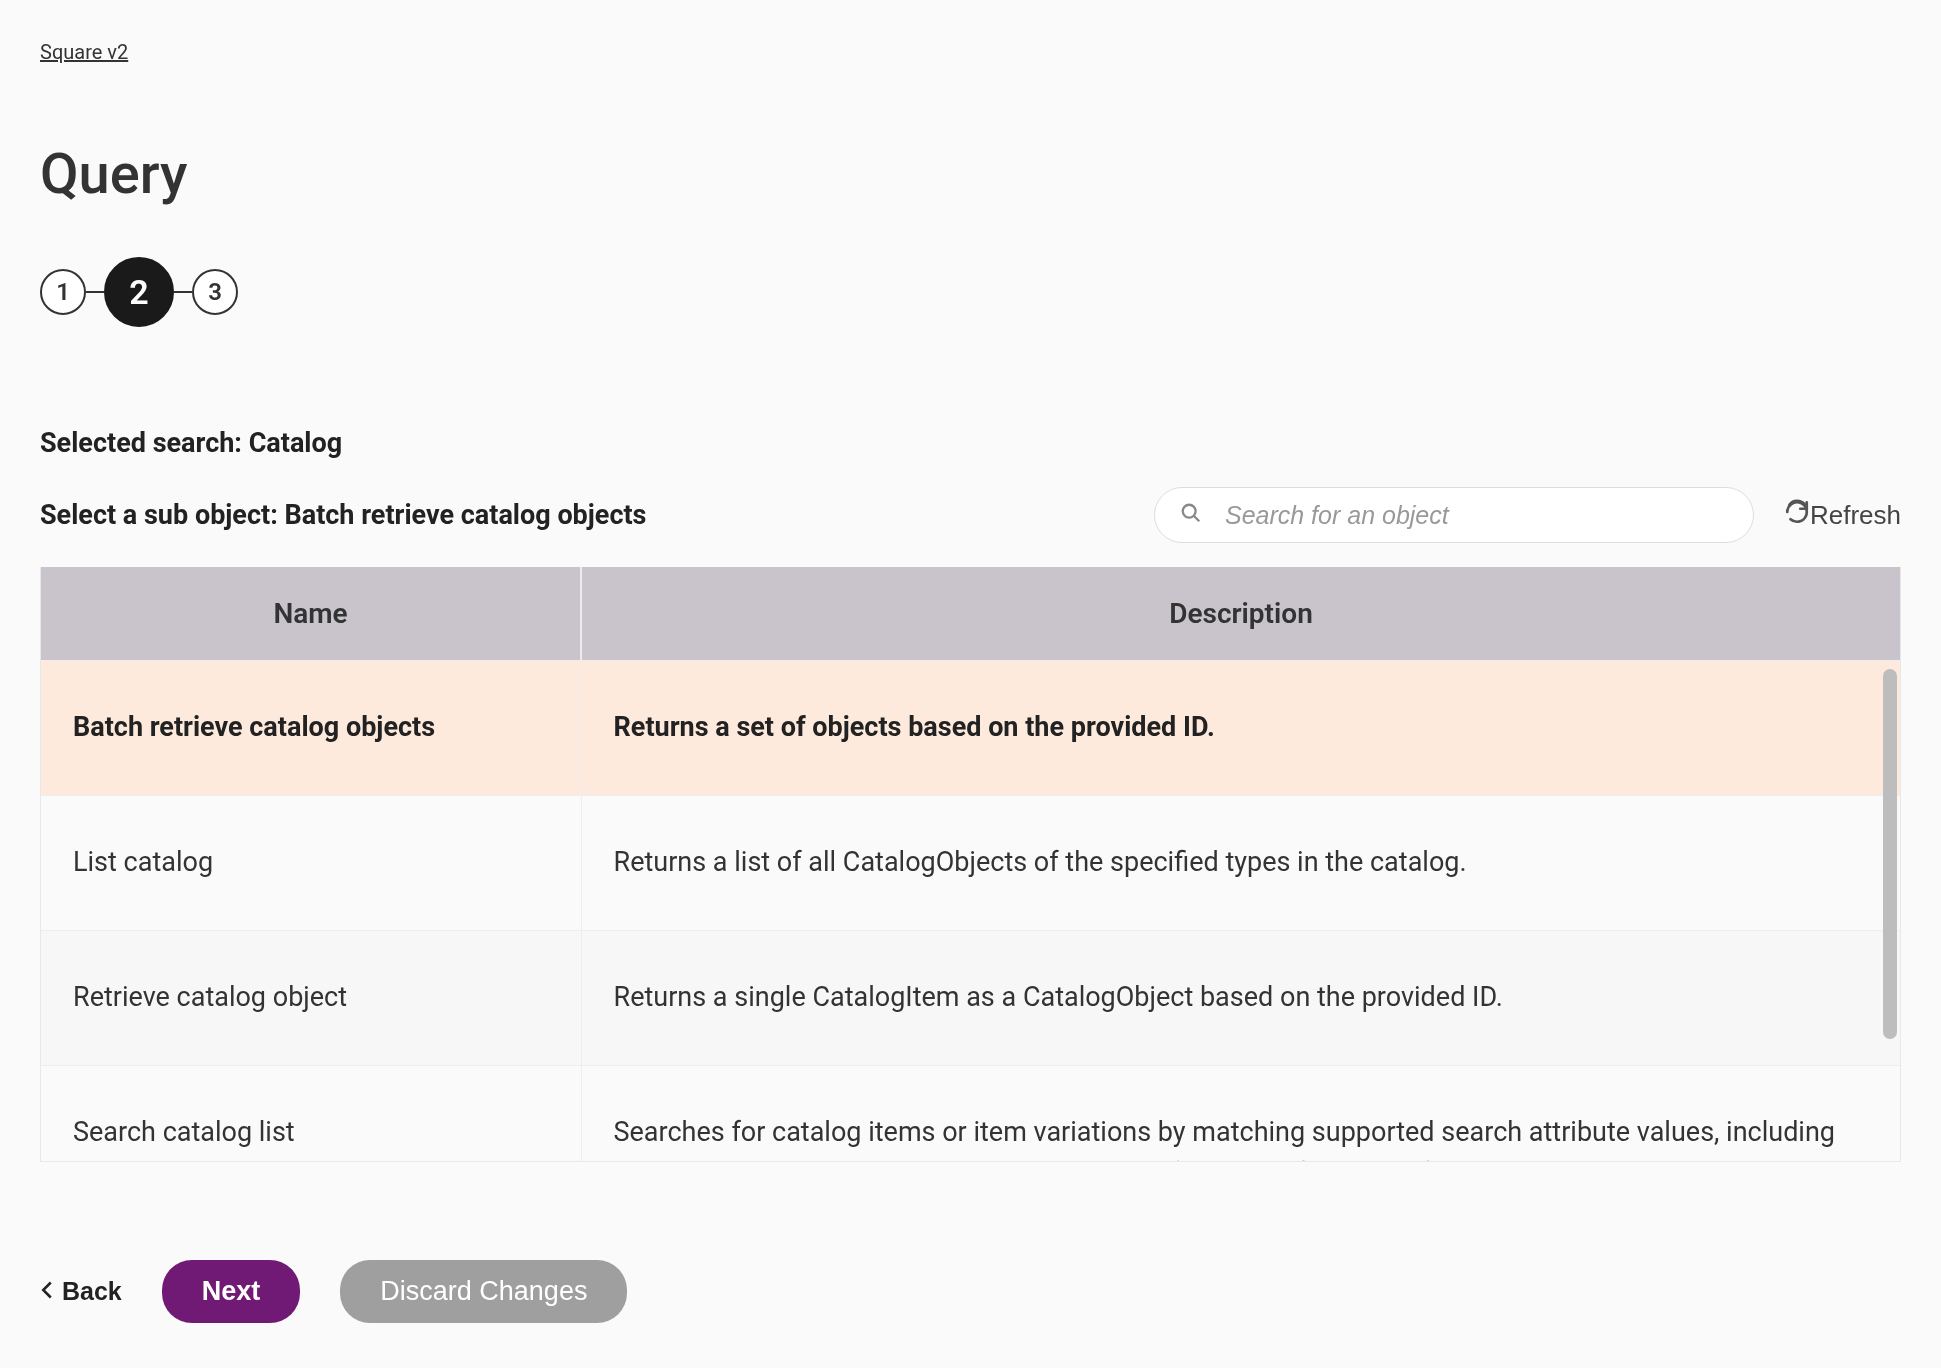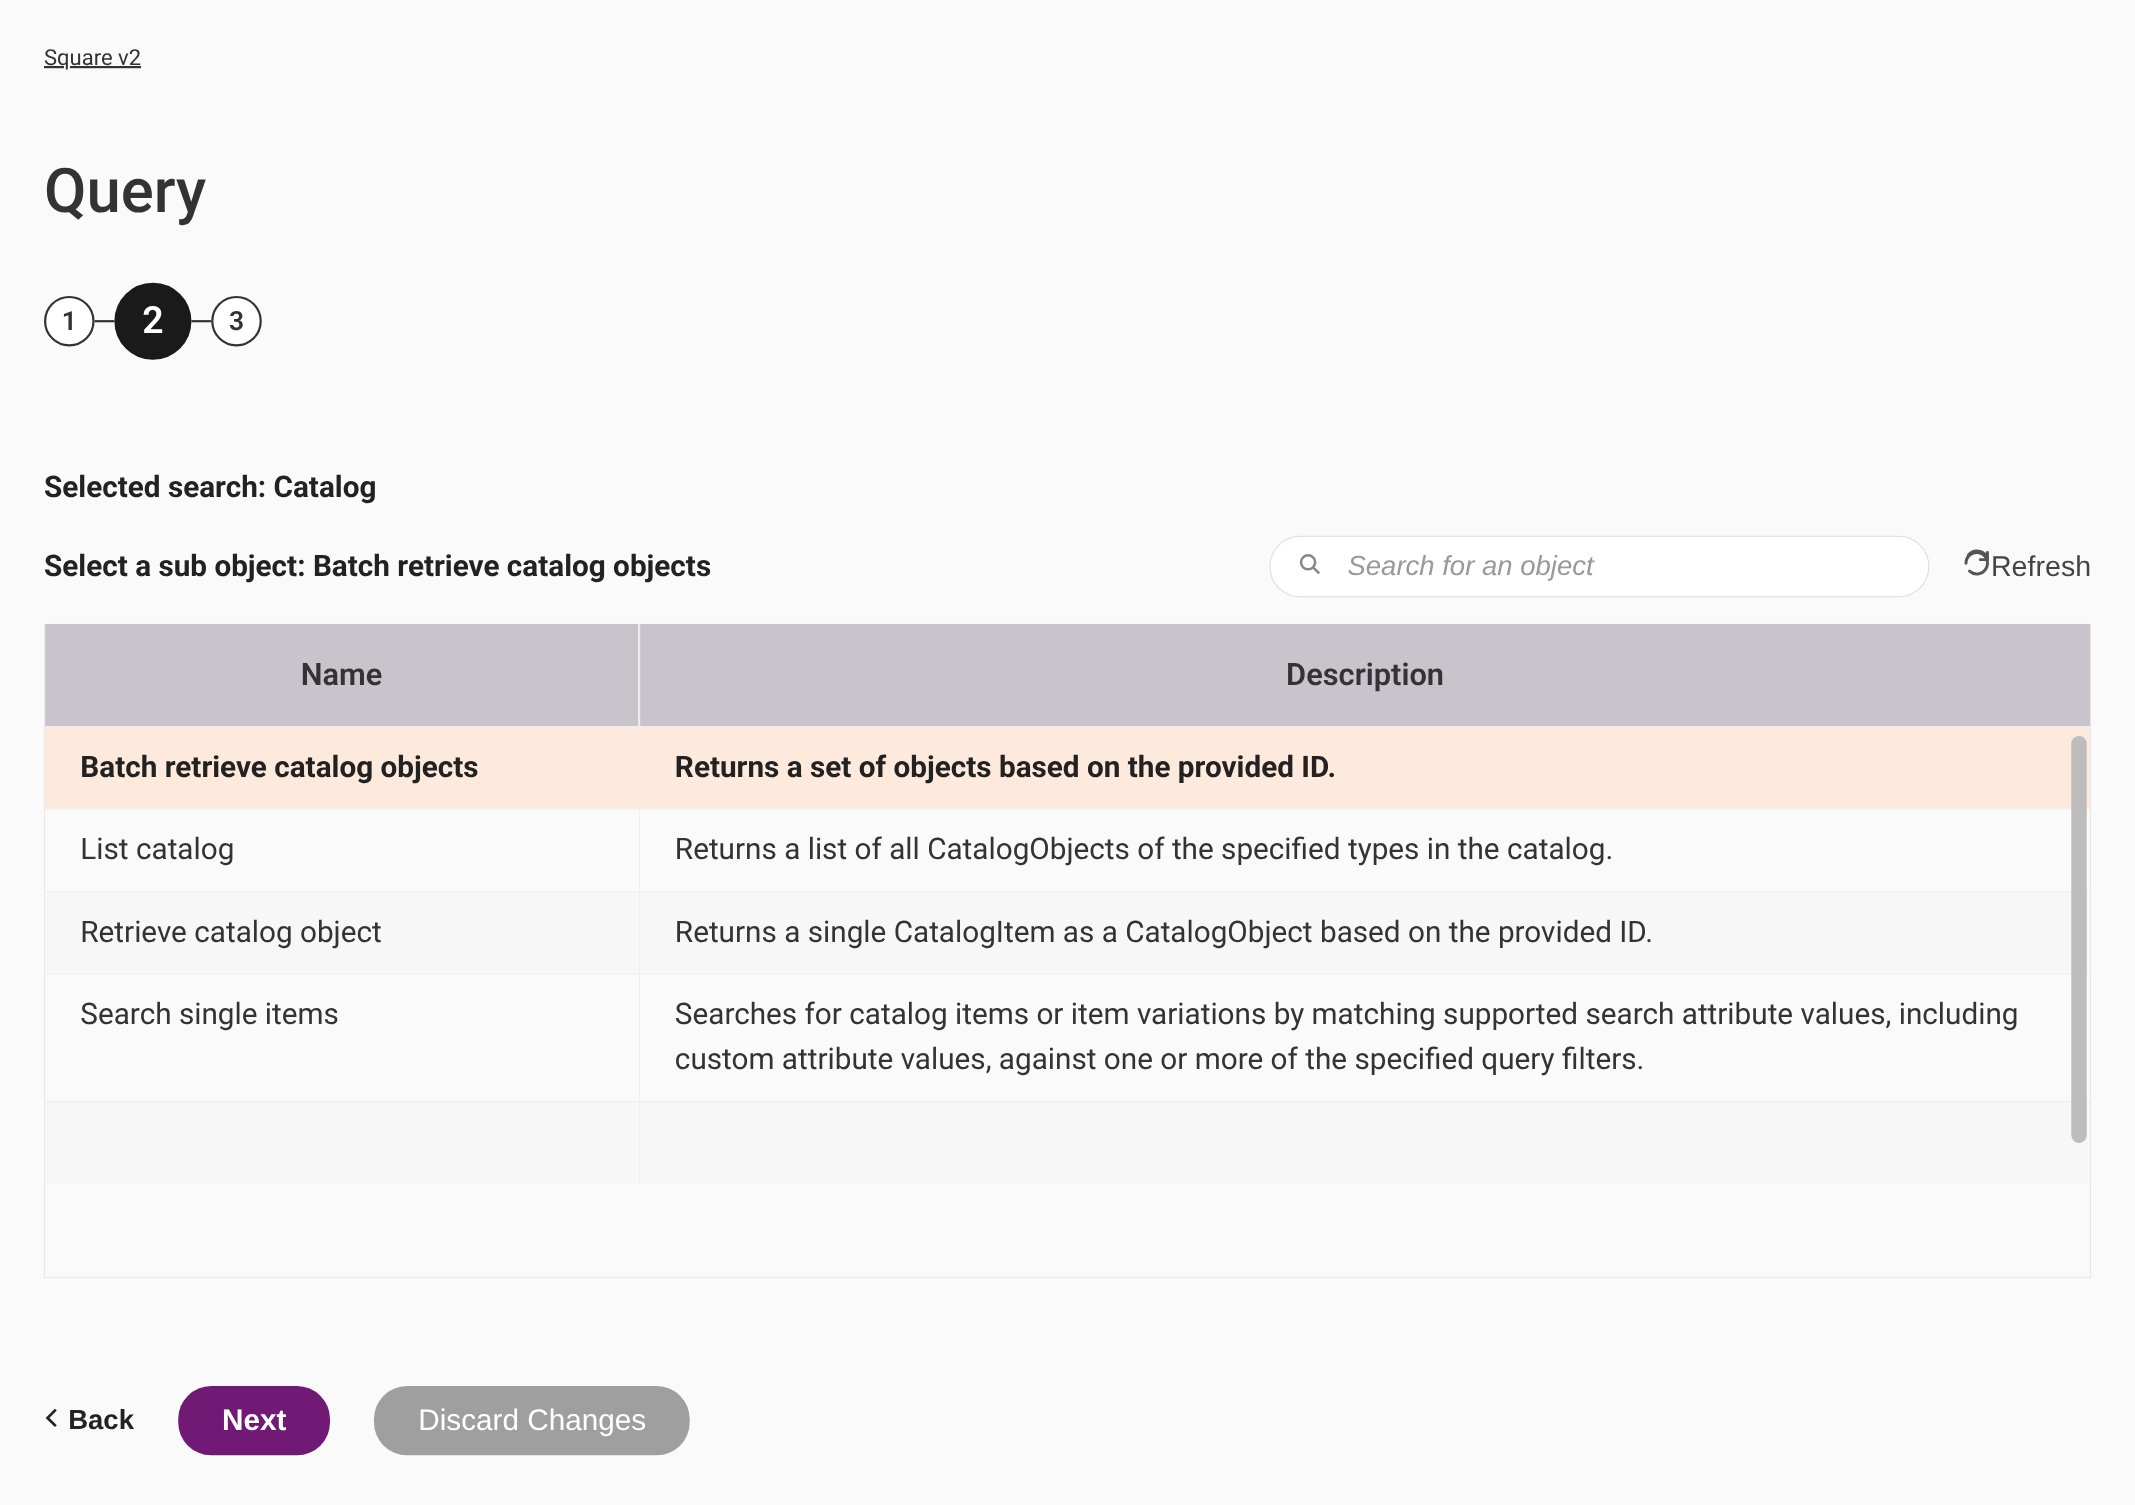--- a/index.html
+++ b/index.html
@@ -135,21 +135,21 @@
     background: #c9c4cc;
     text-align: center;
     padding: 30px 32px;
     font-size: 28px;
     font-weight: 600;
     color: #333;
     border-right: 2px solid #eceaed;
   }
   thead th:last-child { border-right: none; }
   tbody td {
-    padding: 16px 32px;
+    padding: 46px 32px;
     font-size: 27px;
     color: #333;
     border-top: 1px solid #eee;
     border-right: 1px solid #eee;
     vertical-align: top;
     line-height: 1.55;
   }
   tbody td:last-child { border-right: none; }
   tbody tr.selected td {
     background: #fdeadd;
@@ -273,21 +273,21 @@
       </tr>
       <tr>
         <td>List catalog</td>
         <td>Returns a list of all CatalogObjects of the specified types in the catalog.</td>
       </tr>
       <tr class="alt">
         <td>Retrieve catalog object</td>
         <td>Returns a single CatalogItem as a CatalogObject based on the provided ID.</td>
       </tr>
       <tr>
-        <td>Search single items</td>
+        <td>Search catalog list</td>
         <td>Searches for catalog items or item variations by matching supported search attribute values, including custom attribute values, against one or more of the specified query filters.</td>
       </tr>
       <tr class="alt">
         <td>&nbsp;</td>
         <td>&nbsp;</td>
       </tr>
     </tbody>
   </table>
   <div class="scrollbar-fake">
     <div class="scrollbar-thumb"></div>

